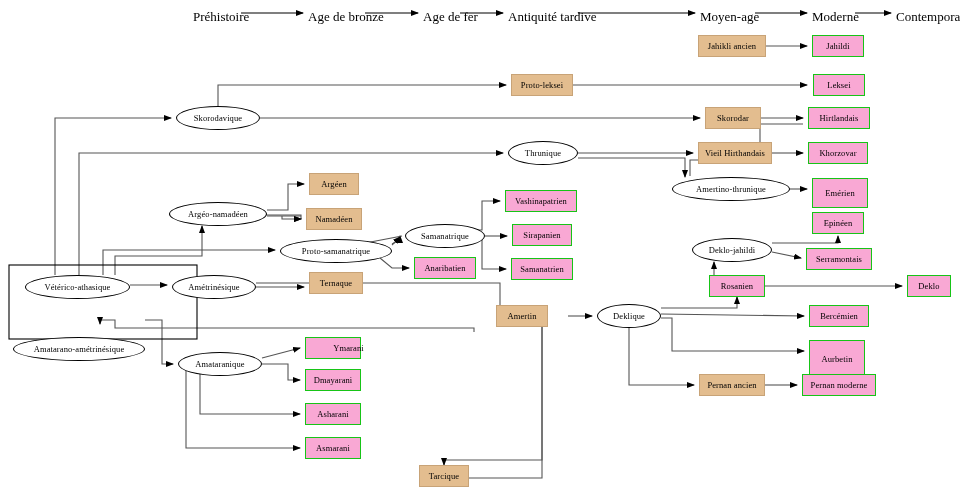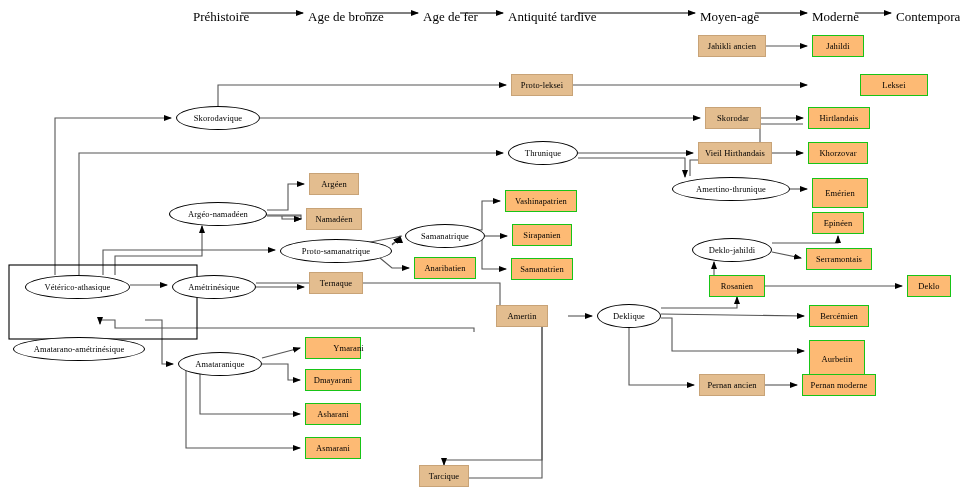--- a/index.html
+++ b/index.html
@@ -4,21 +4,21 @@
 <style>
   html,body{margin:0;padding:0;background:#ffffff;}
   body{font-family:"Liberation Serif","DejaVu Serif",serif;}
   #canvas{position:relative;width:960px;height:494px;overflow:hidden;background:#fff;}
   #edges{position:absolute;left:0;top:0;width:960px;height:494px;}
   .node{position:absolute;display:flex;align-items:center;justify-content:center;
         text-align:center;box-sizing:border-box;font-size:8.5px;color:#000;
         line-height:1.05;letter-spacing:.1px;}
   .rect{border:1px solid #000;}
   .tan{background:#e3bd8f;border:1px solid #c8a377;}
-  .green{background:#fdba74;border:1px solid #17c417;}
+  .green{background:#f9a8d4;border:1px solid #17c417;}
   .ell{background:#fff;border:1px solid #000;border-radius:50%;}
   .era{position:absolute;font-size:13px;color:#000;white-space:nowrap;}
 </style>
 </head>
 <body>
 
 <div id="canvas">
 
   <svg id="edges" viewBox="0 0 960 494" xmlns="http://www.w3.org/2000/svg">
     <defs>
@@ -129,21 +129,21 @@
     </g>
     <g fill="none" stroke="#555" stroke-width="1.1">
       <rect x="9" y="265" width="188" height="74" stroke="#000" fill="none"></rect>
     </g>
   </svg>
 
   <div id="node-layer">
       <div class="node rect tan" style="left: 698px; top: 35px; width: 68px; height: 22px;">Jahikli ancien</div>
       <div class="node rect green" style="left: 812px; top: 35px; width: 52px; height: 22px;">Jahildi</div>
       <div class="node rect tan" style="left: 511px; top: 74px; width: 62px; height: 22px;">Proto-leksei</div>
-      <div class="node rect green" style="left: 860px; top: 74px; width: 68px; height: 22px;">Leksei</div>
+      <div class="node rect green" style="left: 813px; top: 74px; width: 52px; height: 22px;">Leksei</div>
       <div class="node ell" style="left: 176px; top: 106px; width: 84px; height: 24px;">Skorodavique</div>
       <div class="node rect tan" style="left: 705px; top: 107px; width: 56px; height: 22px;">Skorodar</div>
       <div class="node rect green" style="left: 808px; top: 107px; width: 62px; height: 22px;">Hirtlandais</div>
       <div class="node ell" style="left: 508px; top: 141px; width: 70px; height: 24px;">Thrunique</div>
       <div class="node rect tan" style="left: 698px; top: 142px; width: 74px; height: 22px;">Vieil Hirthandais</div>
       <div class="node rect green" style="left: 808px; top: 142px; width: 60px; height: 22px;">Khorzovar</div>
       <div class="node ell" style="left: 672px; top: 177px; width: 118px; height: 24px;">Amertino-thrunique</div>
       <div class="node rect green" style="left: 812px; top: 178px; width: 56px; height: 30px;">Emérien</div>
       <div class="node rect tan" style="left: 309px; top: 173px; width: 50px; height: 22px;">Argéen</div>
       <div class="node ell" style="left: 169px; top: 202px; width: 98px; height: 24px;">Argéo-namadéen</div>

